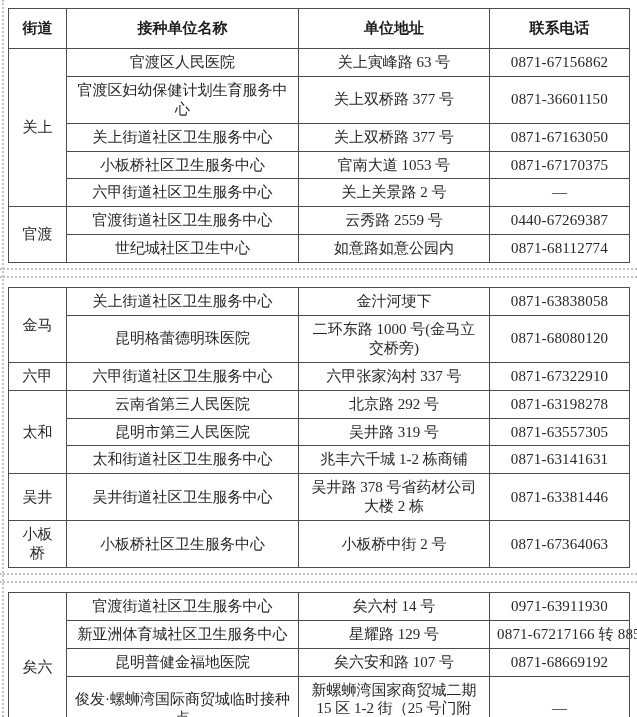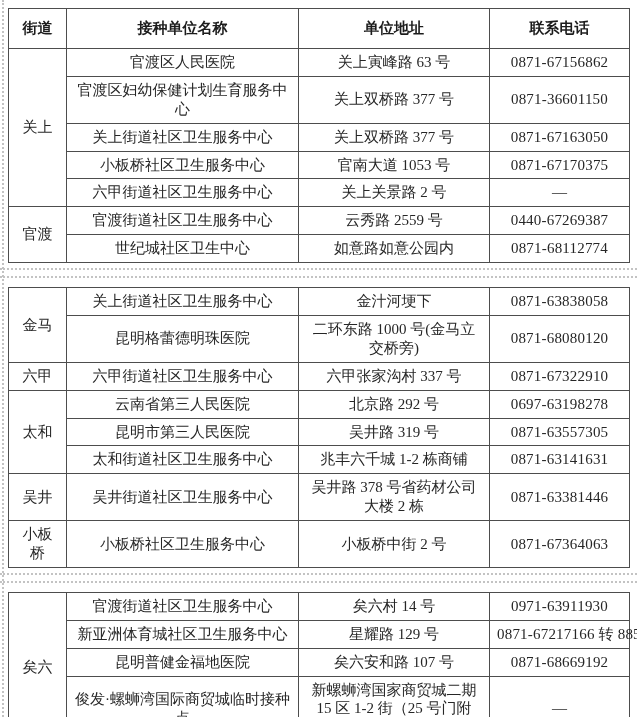--- a/index.html
+++ b/index.html
@@ -138,21 +138,21 @@
           <tr>
             <td class="c-street" rowspan="1">六甲</td>
             <td class="c-name">六甲街道社区卫生服务中心</td>
             <td class="c-addr">六甲张家沟村 337 号</td>
             <td class="c-phone">0871-67322910</td>
           </tr>
           <tr>
             <td class="c-street" rowspan="3">太和</td>
             <td class="c-name">云南省第三人民医院</td>
             <td class="c-addr">北京路 292 号</td>
-            <td class="c-phone">0697-63198278</td>
+            <td class="c-phone">0871-63198278</td>
           </tr>
           <tr>
             <td class="c-name">昆明市第三人民医院</td>
             <td class="c-addr">吴井路 319 号</td>
             <td class="c-phone">0871-63557305</td>
           </tr>
           <tr>
             <td class="c-name">太和街道社区卫生服务中心</td>
             <td class="c-addr">兆丰六千城 1-2 栋商铺</td>
             <td class="c-phone">0871-63141631</td>

